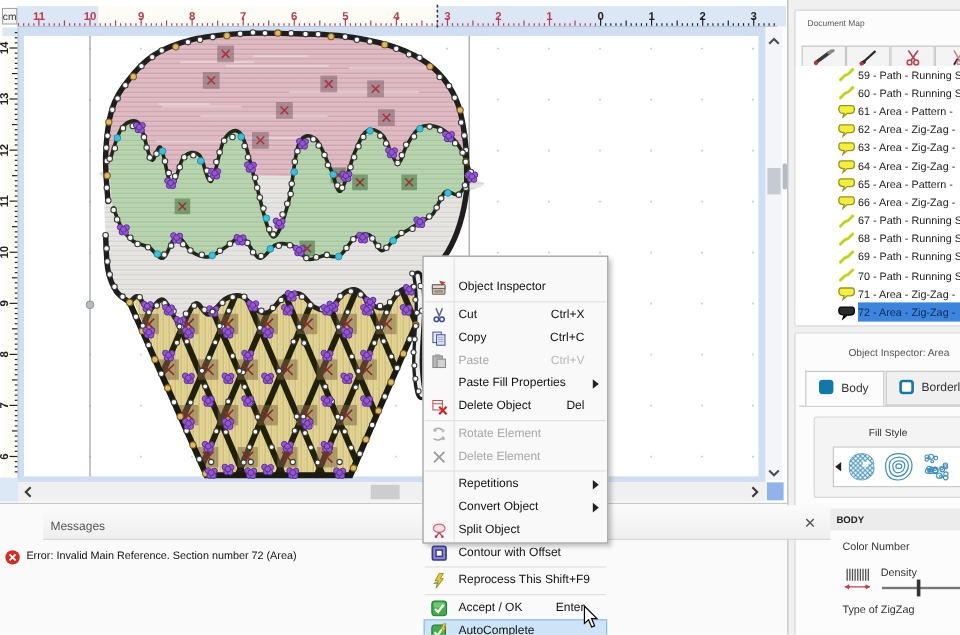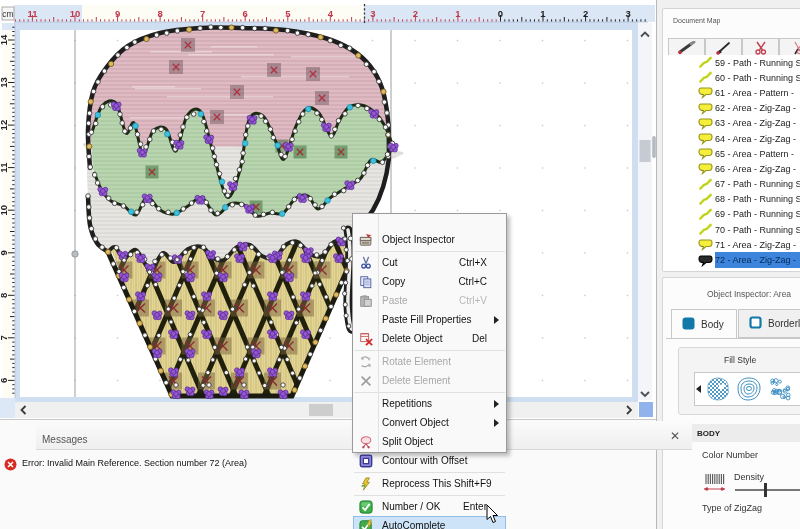--- a/index.html
+++ b/index.html
@@ -1667,21 +1667,21 @@
         <div></div>
       </div>
       <div class="mrow">
         <span class="mic">
           <svg width="16" height="16" viewBox="0 0 16 16">
             <rect x="1" y="1" width="14" height="14" rx="3" fill="#3fae49" stroke="#1c7a28"></rect>
             <rect x="2.5" y="2.5" width="11" height="5" rx="2" fill="#7ed487" opacity="0.7"></rect>
             <path d="M4 8.5 L7 11.5 L12 4.5" stroke="#fff" stroke-width="2.2" fill="none"></path>
           </svg>
         </span>
-        <span class="mlb">Number / OK</span>
+        <span class="mlb">Accept / OK</span>
         <span class="msc">Enter</span>
       </div>
       <div class="mrow hl">
         <span class="mic">
           <svg width="16" height="16" viewBox="0 0 16 16">
             <rect x="1" y="2" width="13" height="13" rx="3" fill="#3fae49" stroke="#1c7a28"></rect>
             <path d="M3.5 9 L6.5 12 L11 5.5" stroke="#fff" stroke-width="2" fill="none"></path>
             <path d="M12 1 L9.5 6 L11.5 6 L10 10.5 L14.5 4.5 L12.5 4.5 L14.5 1 Z" fill="#f0d040" stroke="#a08820" stroke-width="0.7"></path>
           </svg>
         </span>

